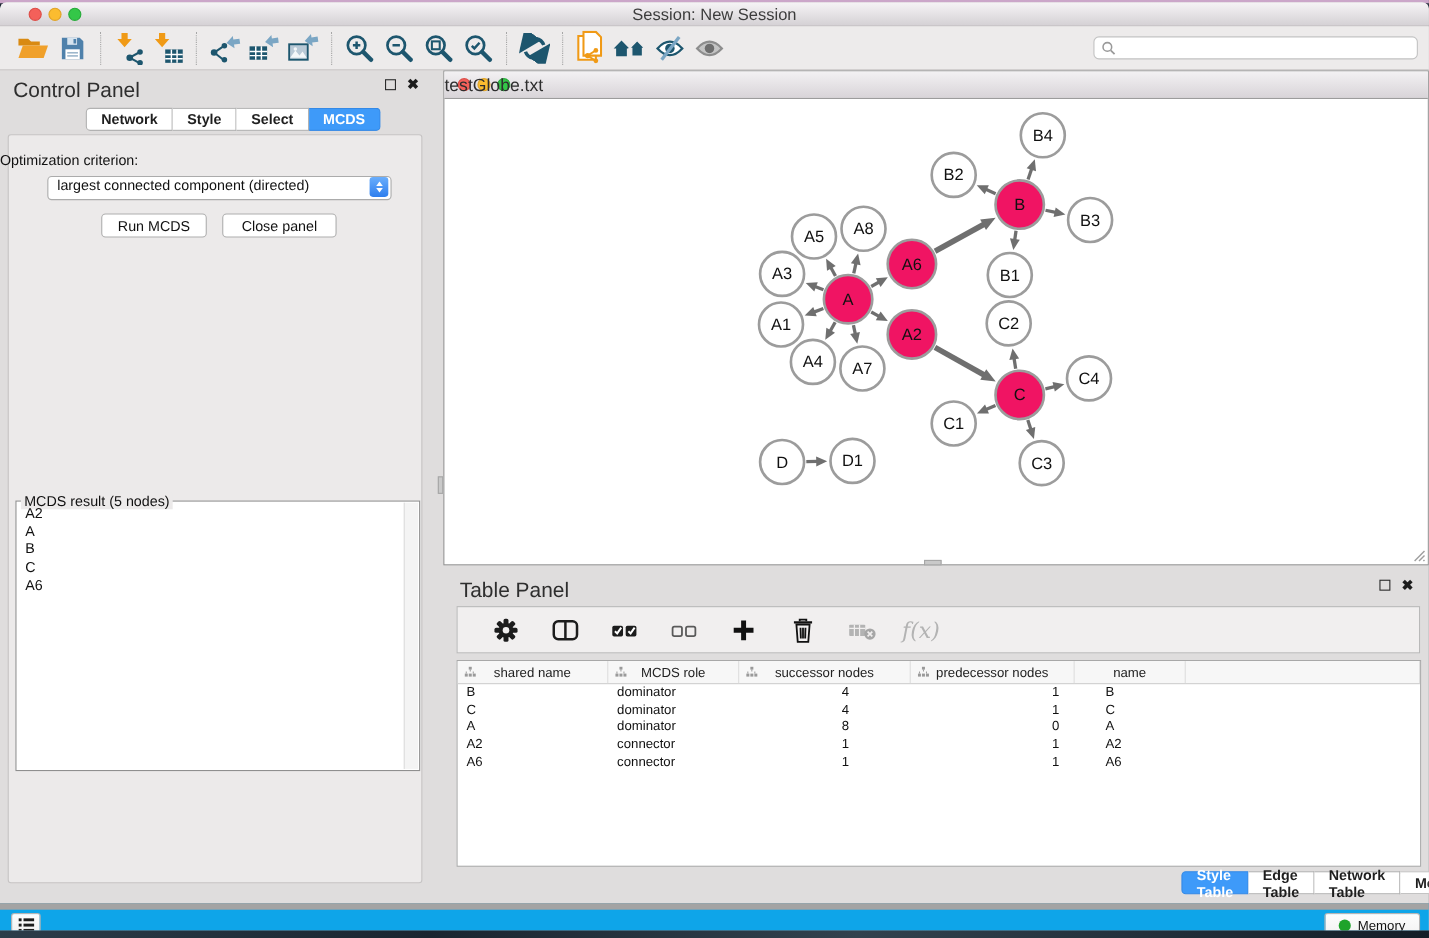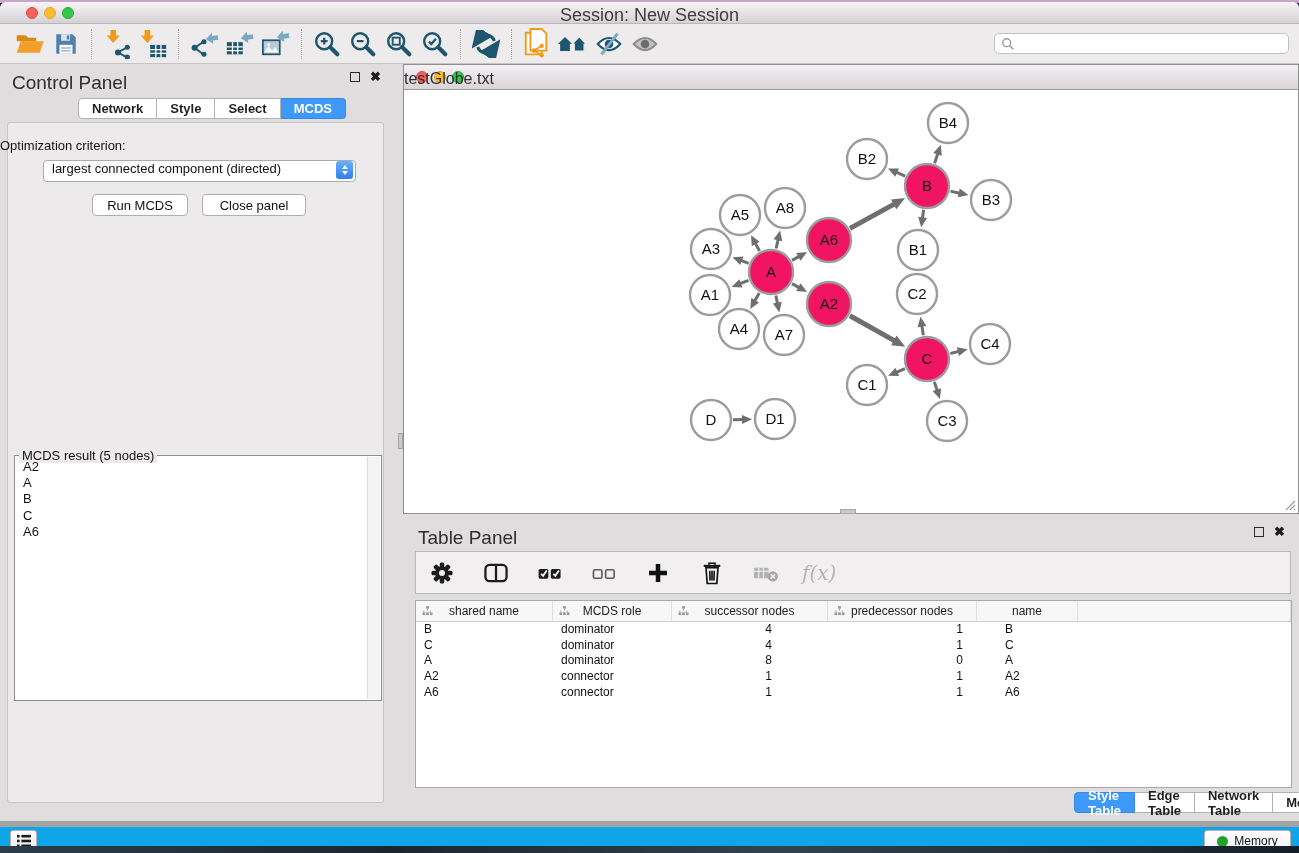--- a/index.html
+++ b/index.html
@@ -9,21 +9,21 @@
   .desktop-top{position:absolute;left:0;top:0;width:100%;height:3px;background:#cba6c9}
   .appwin{position:absolute;left:0;top:2px;width:1299px;height:844px;background:#dfdddd;border-radius:6px 6px 0 0;overflow:hidden}
 
   
   .titlebar{position:absolute;left:0;top:0;width:100%;height:22px;background:linear-gradient(#f6f4f6,#d5d1d5);border-bottom:1px solid #b9b5b9;border-radius:6px 6px 0 0}
   .lights{position:absolute;left:26px;top:5px;display:flex;gap:6px}
   .light{width:12px;height:12px;border-radius:50%}
   .l-red{background:#f4605a;border:1px solid #dd4d48}
   .l-yellow{background:#fbbc2f;border:1px solid #e0a426}
   .l-green{background:#34c748;border:1px solid #27ab3a}
-  .wtitle{position:absolute;left:0;right:0;top:3px;text-align:center;font-size:18px;color:#3c3c3c}
+  .wtitle{position:absolute;left:0;right:0;top:3px;text-align:center;font-size:15px;color:#3c3c3c}
 
   
   .toolbar{position:absolute;left:0;top:22px;width:100%;height:40px;background:#edebeb;border-bottom:1px solid #c6c4c4;display:flex;align-items:center;padding-left:12px}
   .ticon{width:36px;height:34px;display:flex;align-items:center;justify-content:center;background:none;border:none;flex:0 0 auto}
   .sep{width:1px;height:30px;border-left:1px dotted #a6a6a6;margin:0 7px;flex:0 0 auto}
   .searchbox{margin-left:auto;margin-right:10px;width:295px;height:21px;background:#fff;border:1px solid #c2c2c2;border-radius:5px;display:flex;align-items:center;padding-left:6px}
   .searchbox input{border:none;outline:none;flex:1;font-size:13px;height:17px;background:transparent;margin-left:4px}
 
   
   .panel-title{font-size:19px;color:#2e2e2e}
@@ -64,21 +64,21 @@
   .net-title{position:absolute;left:0;right:14px;top:5px;text-align:left;font-size:16px;color:#2e2e2e}
   #graph-svg{position:absolute;left:0;top:25px}
   .rgrip{position:absolute;right:2px;bottom:2px}
   .grip-left{position:absolute;left:398px;top:431px;width:5px;height:16px;background:#c9c9c9;border:1px solid #a6a6a6}
   .grip-bottom{position:absolute;left:840px;top:507px;width:16px;height:5px;background:#c9c9c9;border:1px solid #a6a6a6}
 
   
   .table-panel{position:absolute;left:403px;top:512px;width:896px;height:307px}
   .tp-head{position:absolute;left:15px;top:13px}
   .tp-ctl{position:absolute;right:14px;top:13px}
-  .tp-toolbar{position:absolute;left:12px;top:37px;width:876px;height:43px;background:#f1efef;border:1px solid #b9b9b9;display:flex;align-items:center;gap:18px;padding-left:8px}
+  .tp-toolbar{position:absolute;left:12px;top:37px;width:876px;height:43px;background:#f1efef;border:1px solid #b9b9b9;display:flex;align-items:center;gap:18px;padding-left:26px}
   .fx{font-family:"DejaVu Serif",serif;font-style:italic;font-size:20px;color:#b3b3b3}
   .dtable{position:absolute;left:12px;top:86px;width:877px;height:188px;background:#fff;border:1px solid #a8a8a8;overflow:hidden}
   .thead{display:grid;grid-template-columns:137px 119px 156px 149px 101px 1fr;height:21px;background:#f7f7f7;border-bottom:1px solid #cfcfcf}
   .thcell{position:relative;font-size:12px;color:#222;display:flex;align-items:center;justify-content:center;border-right:1px solid #dedede}
   .thcell .hier{position:absolute;left:6px;top:5px}
   .trow{display:grid;grid-template-columns:137px 119px 156px 149px 101px 1fr;height:15.7px}
   .tcell{font-size:12px;color:#111;line-height:15.7px;white-space:nowrap;overflow:hidden}
   .c0,.c1{padding-left:8px}
   .c2{text-align:right;padding-right:56px}
   .c3{text-align:right;padding-right:14px}

